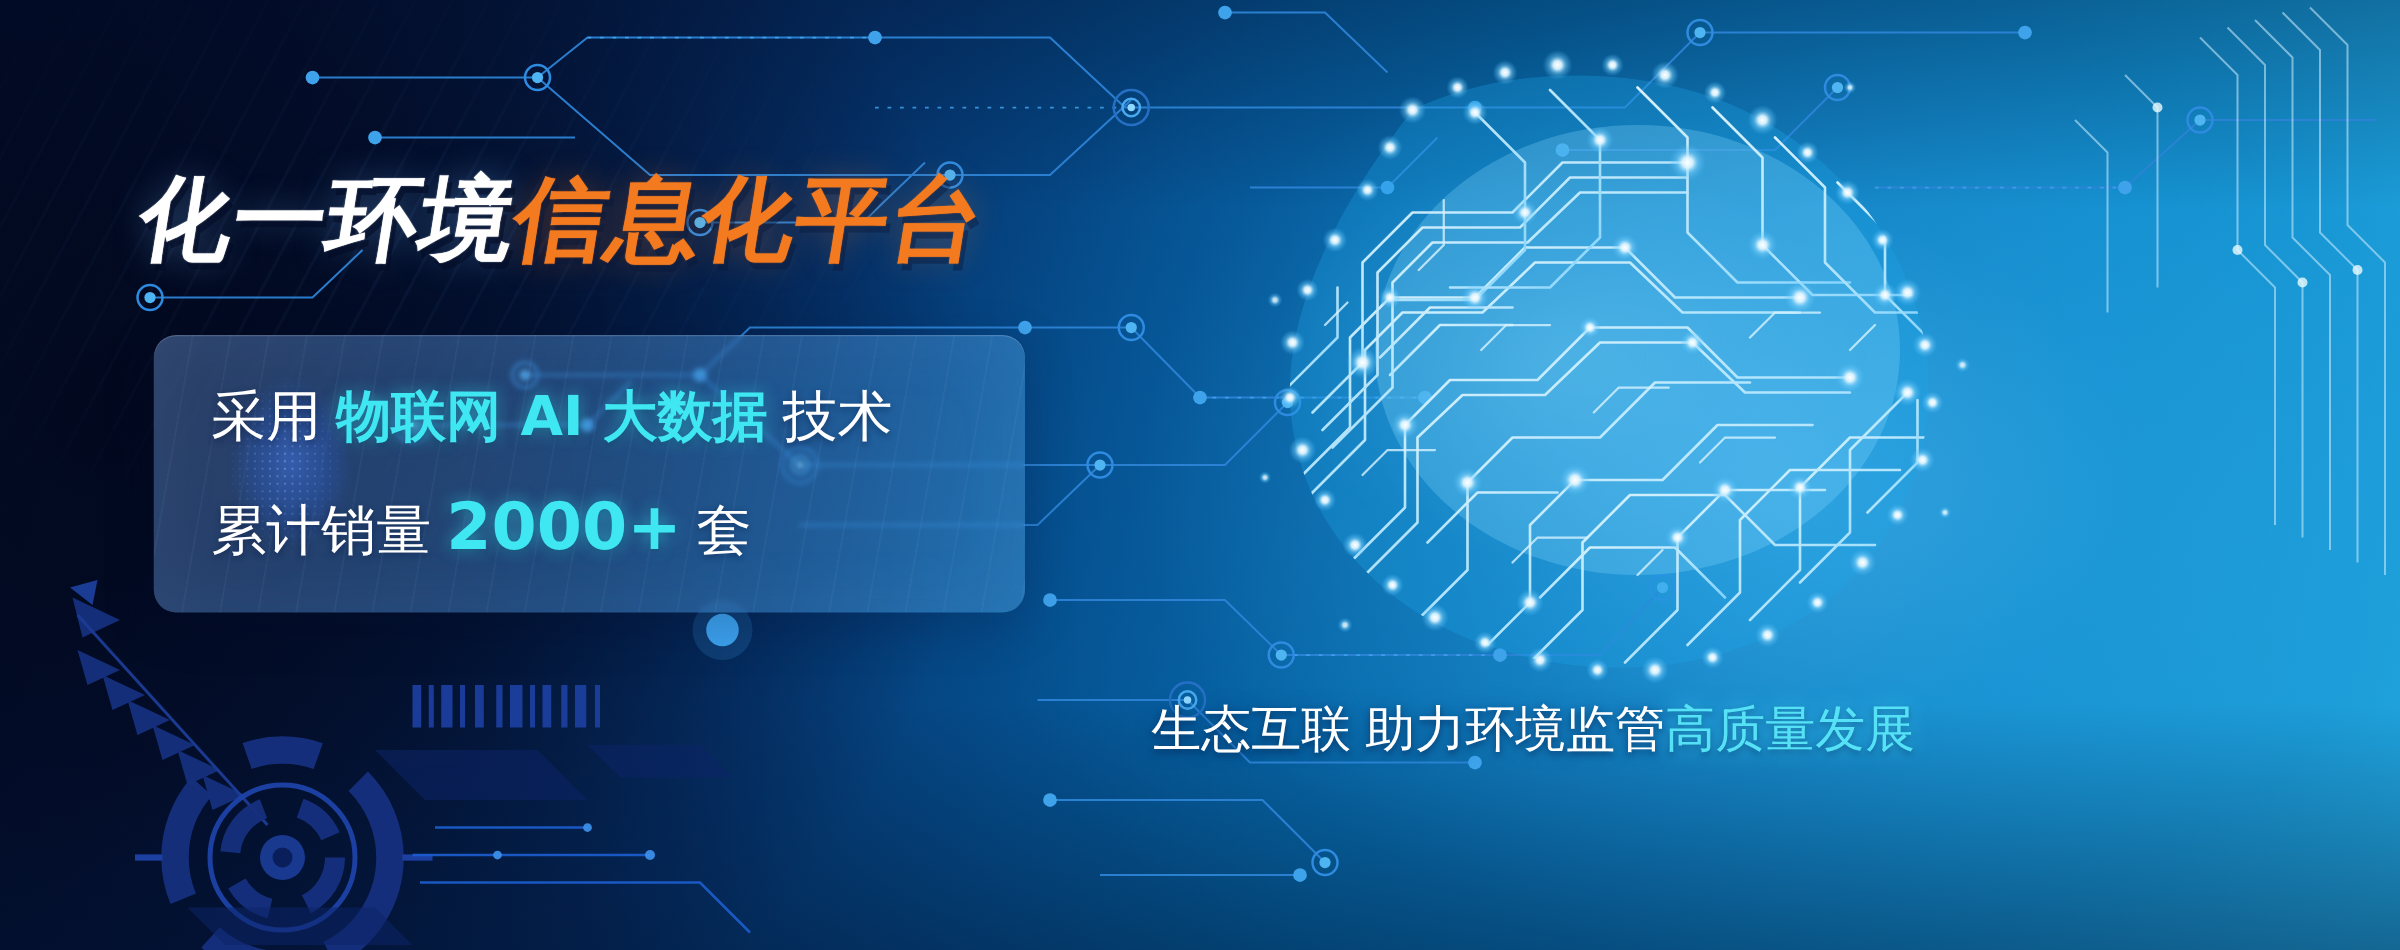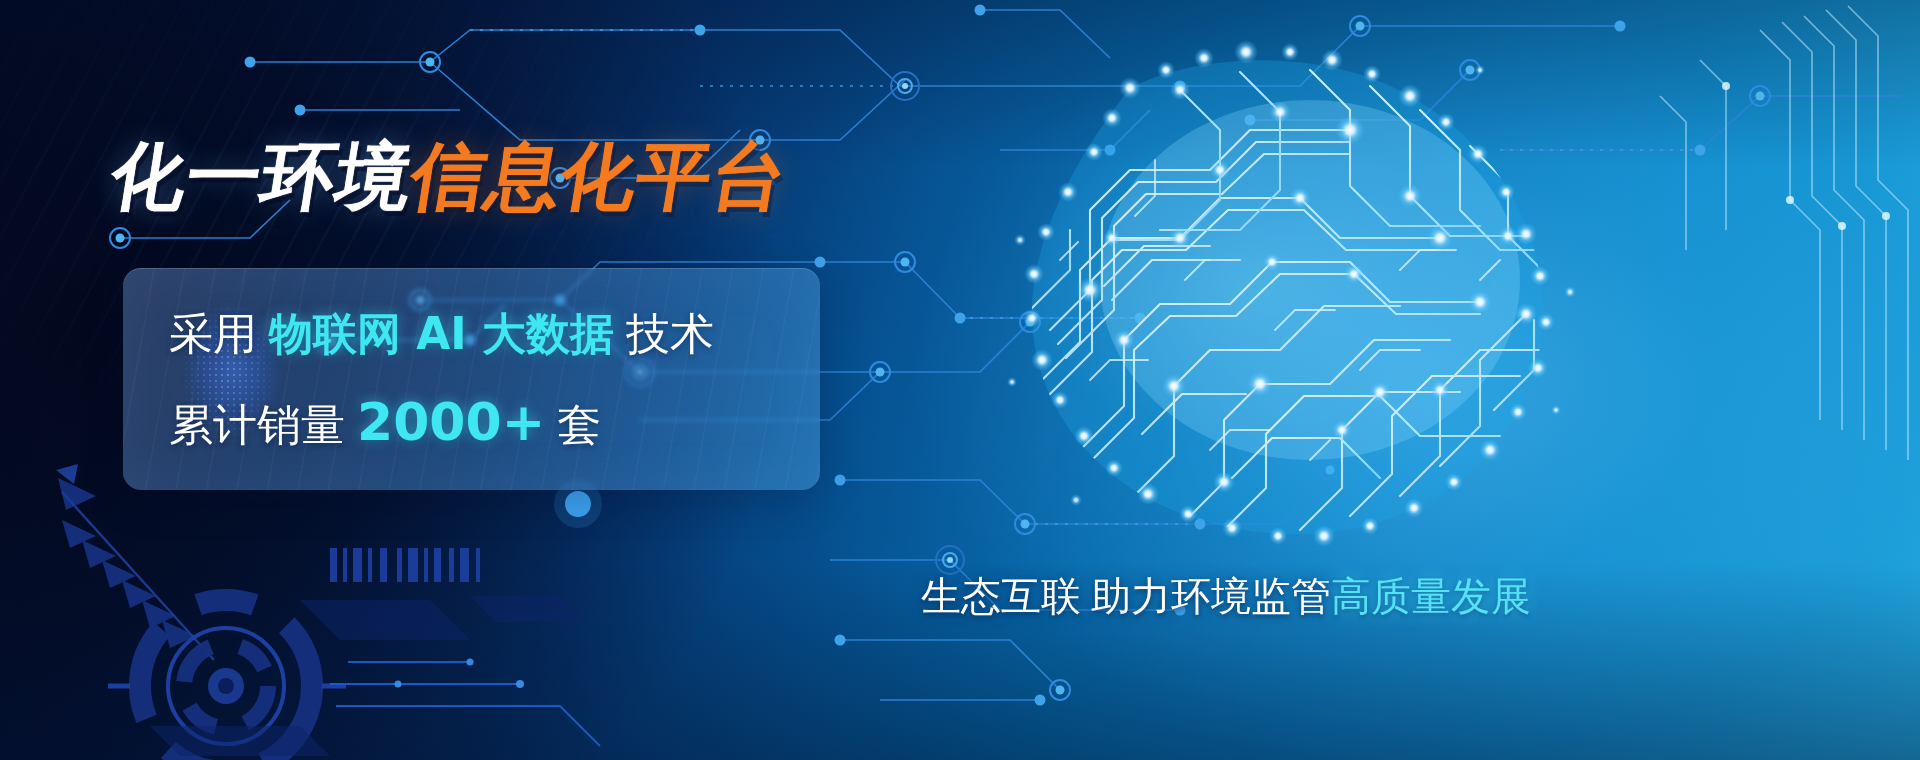--- a/index.html
+++ b/index.html
@@ -149,22 +149,22 @@
   .t-w{color:#ffffff;font-weight:normal;text-shadow:0 2px 6px rgba(0,16,50,.45);}
   .t-c{
     color:#3FE7F3;font-weight:bold;
     text-shadow:0 0 12px rgba(60,225,245,0.55),0 2px 6px rgba(0,20,55,.45);
   }
   .t-c-big{font-size:52px;}
   .sp{display:inline-block;width:12px;}
 
   
   .tagline{
-    position:absolute;left:921px;top:577px;
-    font-family:Liberation Serif, serif;
+    position:absolute;left:921px;top:564px;
+    font-family:Liberation Sans, sans-serif;
     font-size:40px;line-height:1;white-space:nowrap;
     z-index:12;
   }
   .tagline .tw{color:#fff;text-shadow:0 0 14px rgba(10,60,120,.55),0 2px 5px rgba(0,20,60,.5);}
   .tagline .tc{color:#55E2F6;text-shadow:0 0 16px rgba(70,220,250,.6),0 2px 5px rgba(0,20,60,.45);}
 
   
   #brain{
     position:absolute;left:880px;top:30px;width:720px;height:520px;z-index:8;
   }

